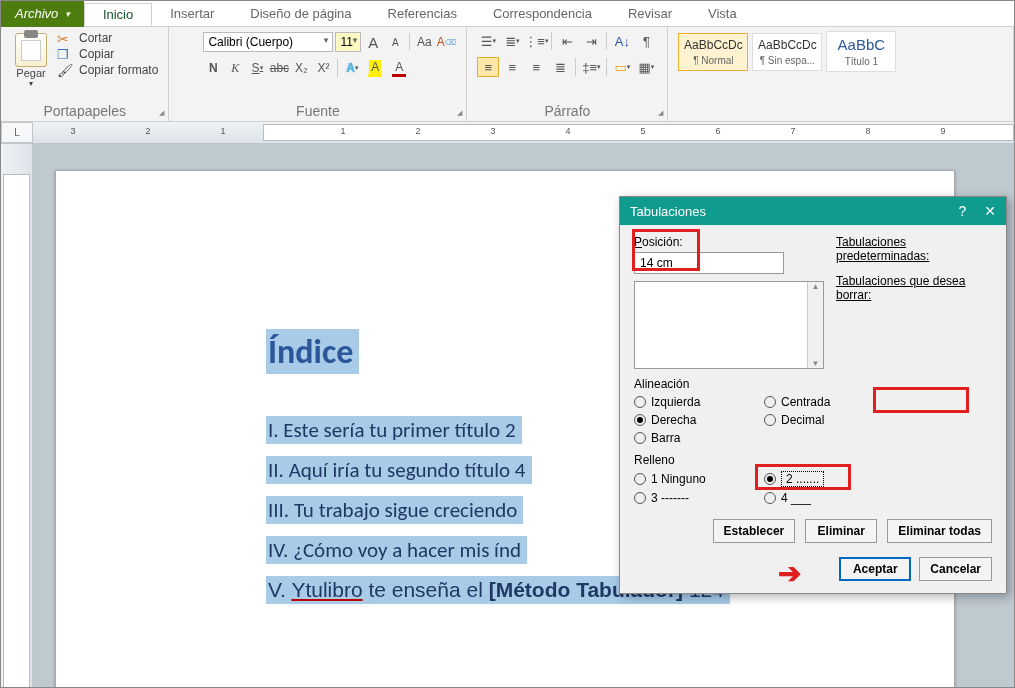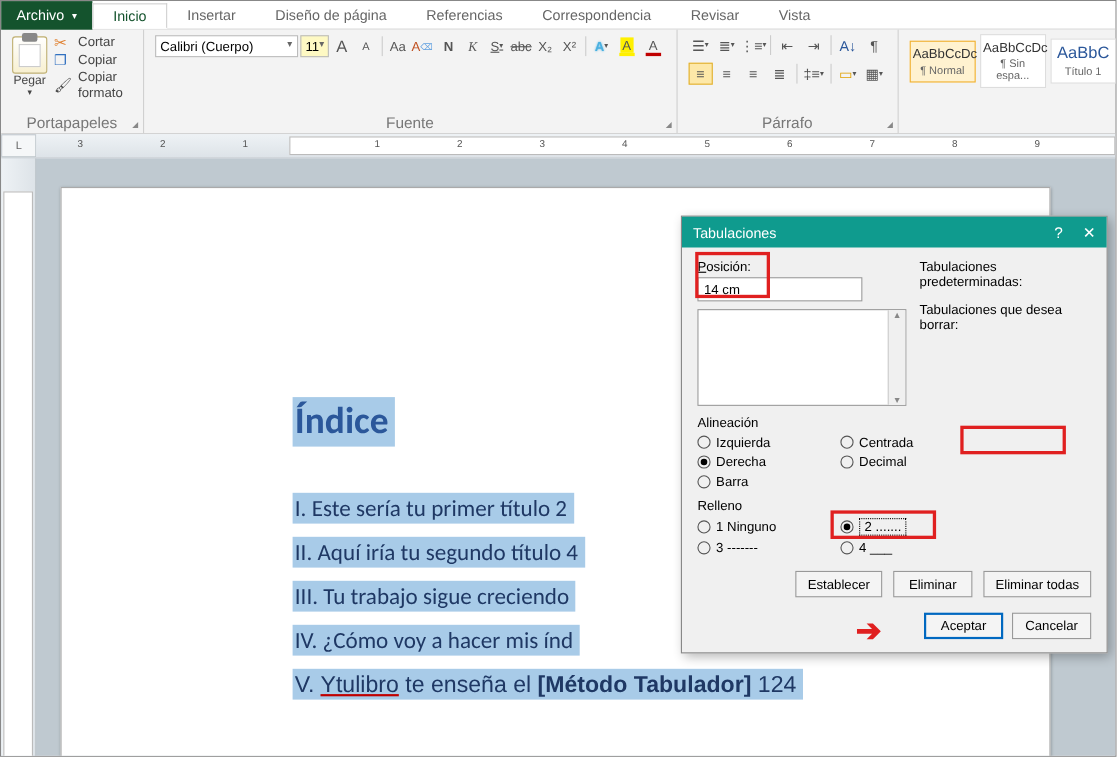--- a/index.html
+++ b/index.html
@@ -1,20 +1,20 @@
 <!DOCTYPE html>
 <html><head>
 <meta charset="utf-8">
 <style>
   * { box-sizing: border-box; margin: 0; padding: 0; font-family: "Segoe UI", Tahoma, sans-serif; }
   body { background: #fff; width: 1015px; height: 688px; overflow: hidden; position: relative; border:1px solid #888;}
   
   
   .tabs { display: flex; align-items: center; background: #fff; height: 26px; border-bottom: 1px solid #d0d0d0; font-size: 13px; }
-  .tab-file { background: #14532d; color: #fff; padding: 4px 14px; height: 26px; display:flex; align-items:center; gap:4px;}
+  .tab-file { background: #4d7c0f; color: #fff; padding: 4px 14px; height: 26px; display:flex; align-items:center; gap:4px;font-style:italic;}
   .tab-file::after { content:"▾"; font-size:9px; margin-left:3px;}
   .tab { padding: 4px 18px; color: #666; cursor: pointer; }
   .tab.active { border:1px solid #d0d0d0; border-bottom:1px solid #fff; color:#14532d; background:#fff; margin-bottom:-1px; padding:3px 18px;}
   
   
   .ribbon { display:flex; background:#f3f3f3; border-bottom:1px solid #d0d0d0; height:95px; }
   .group { border-right:1px solid #d0d0d0; padding:4px 10px 2px; display:flex; flex-direction:column; justify-content:space-between; position:relative;}
   .group-title { text-align:center; font-size:14px; color:#777; padding-top:2px; }
   .group-title::after { content:"◢"; font-size:7px; color:#888; position:absolute; right:4px; bottom:4px;}
   
@@ -25,61 +25,61 @@
   .paste-icon::before{content:""; position:absolute; top:-4px; left:8px; width:14px; height:8px; background:#888; border-radius:2px;}
   .paste-icon::after{content:""; position:absolute; top:6px; left:5px; right:5px; bottom:5px; background:#fff; border:1px solid #ccc;}
   .clip-items { display:flex; flex-direction:column; gap:2px; font-size:12px; color:#444; }
   .clip-row { display:flex; align-items:center; gap:6px; }
   .ci { width:16px; height:14px; display:inline-block; }
   .ci-cut::before{content:"✂"; color:#e08030; font-size:14px;}
   .ci-copy::before{content:"❐"; color:#3070c0; font-size:13px;}
   .ci-fmt::before{content:"🖌"; font-size:13px;}
   
   
-  .font-body { display:flex; flex-direction:row; gap:4px; }
+  .font-body { display:flex; flex-direction:column; gap:4px;margin-left:24px; }
   .font-row1 { display:flex; gap:2px; align-items:center;}
   .font-name { border:1px solid #bbb; background:#fff; font-size:12px; padding:2px 4px; width:130px; display:flex; justify-content:space-between;}
   .font-name::after{content:"▾"; font-size:9px; color:#666;}
   .font-size { border:1px solid #bbb; background:#fef9c3; font-size:12px; padding:2px 4px; width:26px; display:flex; justify-content:space-between;}
   .font-size::after{content:"▾"; font-size:9px; color:#666;}
   .sbtn { width:20px; height:22px; display:flex; align-items:center; justify-content:center; font-size:12px; color:#555; border:1px solid transparent;}
   .font-row2 { display:flex; gap:2px; align-items:center;}
   .b{font-weight:bold;} .i{font-style:italic; font-family:serif;} .u{text-decoration:underline;}
   .strike{text-decoration:line-through;}
   .sep{width:1px; height:18px; background:#ccc; margin:0 2px;}
   .colorbtn { width:22px; display:flex; flex-direction:column; align-items:center; font-size:12px;}
   .colorbtn .bar{height:3px; width:14px;}
   
   
   .para-body { display:flex; flex-direction:column; gap:6px;}
   .para-row { display:flex; gap:2px; align-items:center;}
   .pbtn { width:22px; height:20px; display:flex; align-items:center; justify-content:center; font-size:13px; color:#555;}
   
   
   .styles-body { display:flex; gap:4px; align-items:center;}
-  .style-item { border:1px solid #ddd; background:#fff; width:60px; padding:4px 2px; text-align:center; }
+  .style-item { border:1px solid #ddd; background:#fff; width:70px; padding:4px 2px; text-align:center; }
   .style-item.sel{border:1px solid #f0b030; background:#fff2d0;}
   .style-prev{font-size:12px; color:#333;}
   .style-prev.title{color:#2b579a; font-size:15px;}
   .style-lbl{font-size:10px; color:#666; margin-top:3px; }
   
   
   .ruler-row { display:flex; height:22px; background:#e8ecef; border-bottom:1px solid #c0c7cc;}
   .corner { width:32px; border:1px solid #c0c7cc; background:#f5f7f8; display:flex; align-items:center; justify-content:center; font-size:10px; color:#666;}
   .hruler { flex:1; position:relative; background:linear-gradient(#eef2f5,#dde3e8); font-size:9px; color:#555; overflow:hidden;}
   .hruler .num { position:absolute; top:4px; transform:translateX(-50%);}
   .hruler .whitezone{position:absolute; top:2px; bottom:2px; background:#fff; border:1px solid #bbb;}
   
   
   .docarea { display:flex; height:calc(688px - 26px - 95px - 22px); background:#bfc9d0;}
   .vruler { width:32px; background:linear-gradient(90deg,#eef2f5,#dde3e8); border-right:1px solid #c0c7cc; position:relative;}
   .vruler .whitezone{position:absolute; left:2px; right:2px; background:#fff; border:1px solid #bbb;}
   .page-wrap { flex:1; position:relative; overflow:hidden; padding:26px 0 0 22px;}
   .page { width:900px; min-height:700px; background:#fff; box-shadow:0 1px 3px rgba(0,0,0,0.3); padding:158px 70px 40px 210px; position:relative; border:1px solid #aaa;}
-  .hl { background:#a8cbe8; display:inline;margin-top:32px;}
+  .hl { background:#a8cbe8; display:inline;}
   .heading { font-size:34px; font-weight:600; color:#2b579a; font-family:Calibri,sans-serif; display:inline-block; padding:2px 6px 2px 2px;}
   .line { font-size:21px; color:#1f3864; font-family:Calibri,sans-serif; margin-top:12px; padding:1px 6px 1px 2px; display:inline-block;}
   .uline{text-decoration:underline; text-decoration-color:#c00000;}
   .bold{font-weight:600;}
   
   
   .dialog { position:absolute; left:618px; top:195px; width:388px; background:#f0f0f0; border:1px solid #888; box-shadow:3px 3px 10px rgba(0,0,0,0.3); font-size:12px;}
   .dlg-title { background:#0f9b8e; color:#fff; padding:6px 10px; display:flex; justify-content:space-between; align-items:center; font-size:13px;}
   .dlg-title .tbtns{display:flex; gap:18px; font-size:14px;}
   .dlg-body { padding:10px 14px 12px;}
@@ -94,21 +94,21 @@
   .spin .sb span{flex:1; text-align:center; font-size:7px; background:#f4f4f4; border-bottom:1px solid #999; line-height:8px;}
   .spin .sb span:last-child{border-bottom:none;}
   .listbox { border:1px solid #999; background:#fff; width:190px; height:88px; margin-top:4px; position:relative;}
   .listbox .sbv{position:absolute; right:0; top:0; bottom:0; width:16px; background:#f0f0f0; border-left:1px solid #ccc; display:flex; flex-direction:column; justify-content:space-between; align-items:center; font-size:8px; color:#888;}
   .grp-lbl { margin-top:8px; font-size:12px;}
   .radio-grid { display:flex; flex-wrap:wrap; gap:4px 30px; margin-top:4px;}
   .radio-item { display:flex; align-items:center; gap:5px; width:100px;}
   .radio { width:12px; height:12px; border:1px solid #555; border-radius:50%; display:flex; align-items:center; justify-content:center;}
   .radio.sel::after{content:""; width:6px; height:6px; background:#000; border-radius:50%;}
   .dotted-focus{border:1px dotted #000; padding:0 4px;}
-  .btn-row { display:flex; justify-content:flex-end; gap:8px; margin-top:14px;}
+  .btn-row { display:flex; justify-content:flex-end; gap:8px; margin-top:14px;font-weight:bold;}
   .btn-row.first{justify-content:flex-end; gap:10px;}
   .dbtn { border:1px solid #999; background:#f4f4f4; padding:4px 10px; font-size:12px; min-width:72px; text-align:center; cursor:pointer;}
   .dbtn.primary{border:2px solid #0068c0; padding:3px 9px;}
   
   
   .hl-red { position:absolute; border:3px solid #e02020; pointer-events:none; }
   .arrow-red { position:absolute; color:#e02020; font-size:28px; font-weight:bold; pointer-events:none;}
 </style>
 </head>
 <body>
@@ -296,21 +296,21 @@
       <div class="fld-col">
         <span class="fld-lbl"><span class="ak">P</span>osición:</span>
         <input class="txt" value="14 cm" style="">
         <div class="listbox">
           <div class="sbv">
               <span>▲</span>
               <span>▼</span>
             </div>
         </div>
       </div>
-      <div class="fld-col" style="flex:1; align-items:flex-end;">
+      <div class="fld-col" style="flex:1; align-items:flex-end;text-decoration:underline;">
         <span class="fld-lbl" style="align-self:flex-start;">Tabulaciones predeterminadas:</span>
         <span class="fld-lbl" style="margin-top:8px; align-self:flex-start;">Tabulaciones que desea borrar:</span>
       </div>
     </div>
 
     <div class="grp-lbl">Alineación</div>
     <div class="radio-grid">
       <div class="radio-item">
           <span class="radio"></span>
           <span><span class="ak">I</span>zquierda</span>

